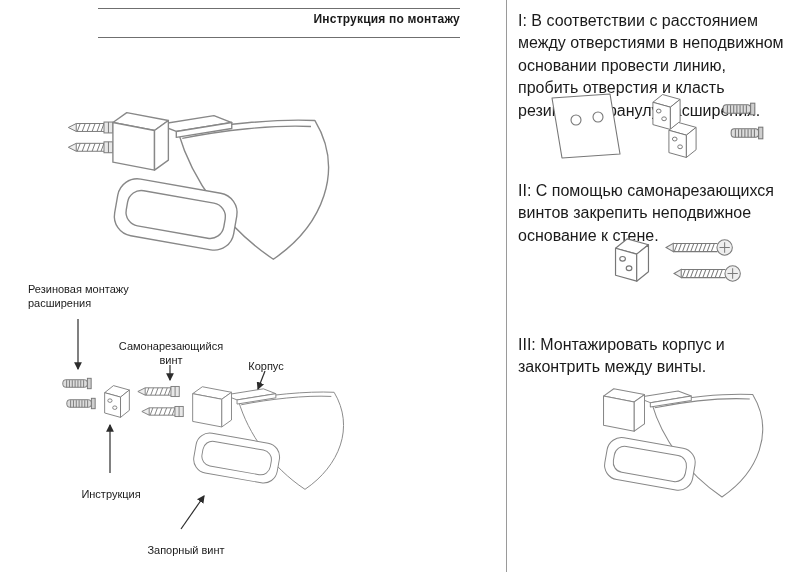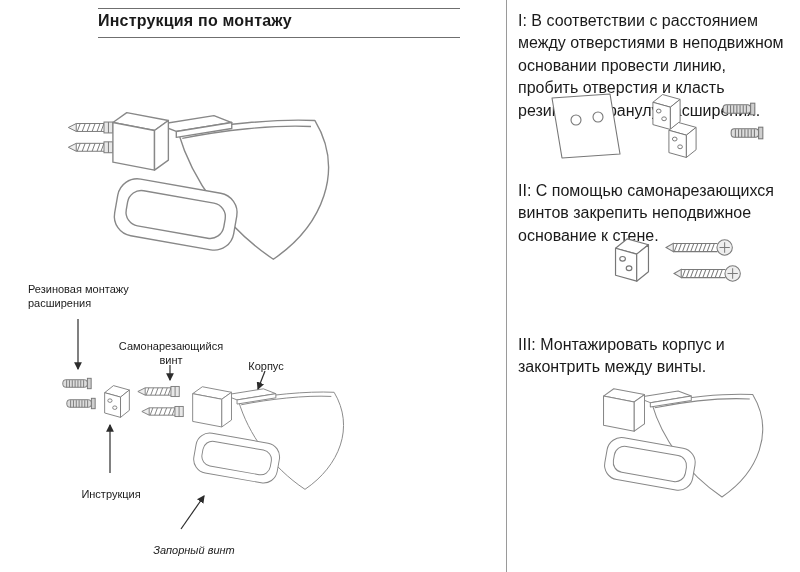--- a/index.html
+++ b/index.html
@@ -5,21 +5,21 @@
   * { margin:0; padding:0; box-sizing:border-box; }
   html,body { background:#fff; }
   body {
     width:800px; height:572px;
     font-family:"Liberation Sans", sans-serif;
     color:#1a1a1a;
   }
   .page { position:relative; width:800px; height:572px; background:#fff; outline:1px solid #c9c9c9; overflow:hidden; }
   .hr { position:absolute; height:1px; background:#6f6f6f; }
   .vdiv { position:absolute; left:506px; top:0; width:1px; height:572px; background:#9a9a9a; }
-  .title { position:absolute; left:98px; top:12px; width:362px; text-align:left; font-size:16px; font-weight:600; letter-spacing:.2px; }
+  .title { position:absolute; left:98px; top:12px; width:362px; text-align:right; font-size:12px; font-weight:600; letter-spacing:.2px; }
   .subtitle { position:absolute; left:78px; top:52px; width:264px; text-align:center; font-size:15px; font-weight:500; }
   .step { position:absolute; width:272px; font-size:16px; line-height:1.4; }
   .lbl { position:absolute; font-size:11px; line-height:1.25; }
   .center { text-align:center;margin-top:11px; }
   svg.draw { position:absolute; }
   .abs { position:absolute; }
   .hiddefs { position:absolute; width:0; height:0; overflow:hidden; }
 </style>
 </head>
 <body>
@@ -117,21 +117,21 @@
         <line x1="152" y1="82" x2="152" y2="97" marker-end="url(#arr)"></line>
         <line x1="247" y1="88" x2="240" y2="106" marker-end="url(#arr)"></line>
         <line x1="92" y1="190" x2="92" y2="142" marker-end="url(#arr)"></line>
         <line x1="163" y1="246" x2="186" y2="213" marker-end="url(#arr)"></line>
       </g>
     </svg>
     <div class="lbl" style="left:10px; top:0; width:120px;">Резиновая монтажу расширения</div>
     <div class="lbl center" style="left:90px; top:46px; width:126px;">Самонарезающийся винт</div>
     <div class="lbl center" style="left:212px; top:66px; width:72px;">Корпус</div>
     <div class="lbl center" style="left:50px; top:194px; width:86px;">Инструкция</div>
-    <div class="lbl center" style="left:133px; top:250px; width:86px;font-style:italic;">Запорный винт</div>
+    <div class="lbl center" style="left:125px; top:250px; width:86px;">Запорный винт</div>
   </div>
 
   <div class="step" style="left:518px; top:10px;">I: В соответствии с расстоянием между отверстиями в неподвижном основании провести линию, пробить отверстия и класть резиновую гранулу расширения.</div>
 
   <svg class="draw" style="left:528px; top:86px;" width="252" height="84" viewBox="0 0 252 84">
     <use href="#sym-plate" x="8" y="4" width="90" height="76"></use>
     <use href="#sym-block" x="122" y="6" width="33" height="40"></use>
     <use href="#sym-block" x="138" y="34" width="33" height="40"></use>
     <use href="#sym-anchor" x="192" y="16" width="38" height="14"></use>
     <use href="#sym-anchor" x="200" y="40" width="38" height="14"></use>

